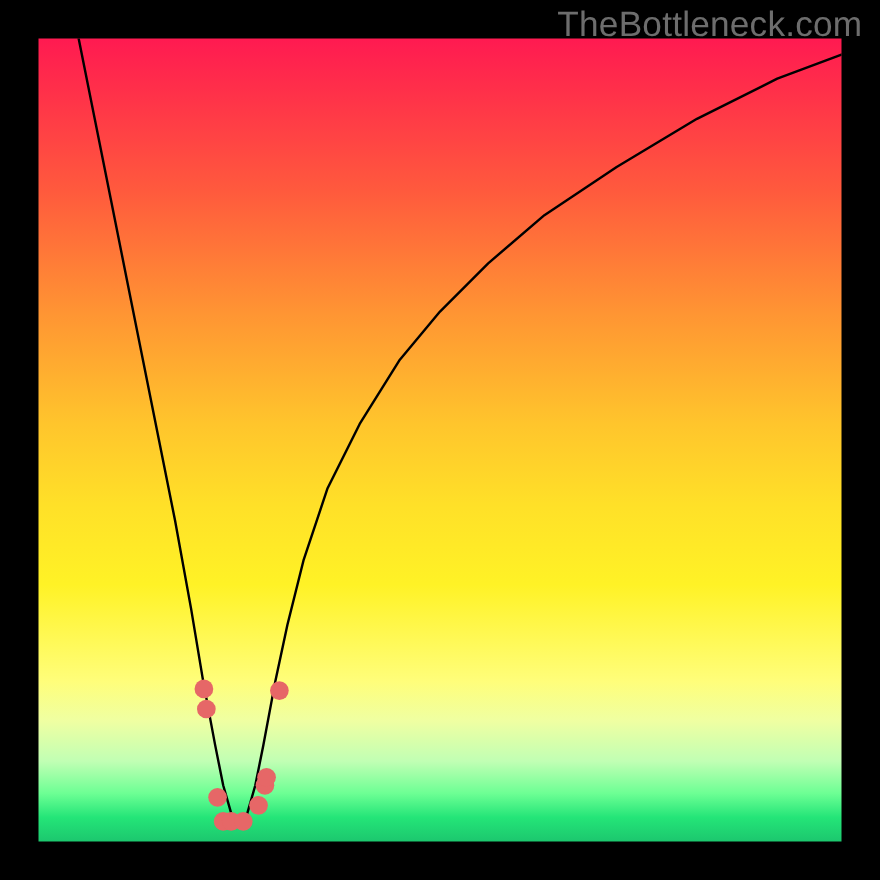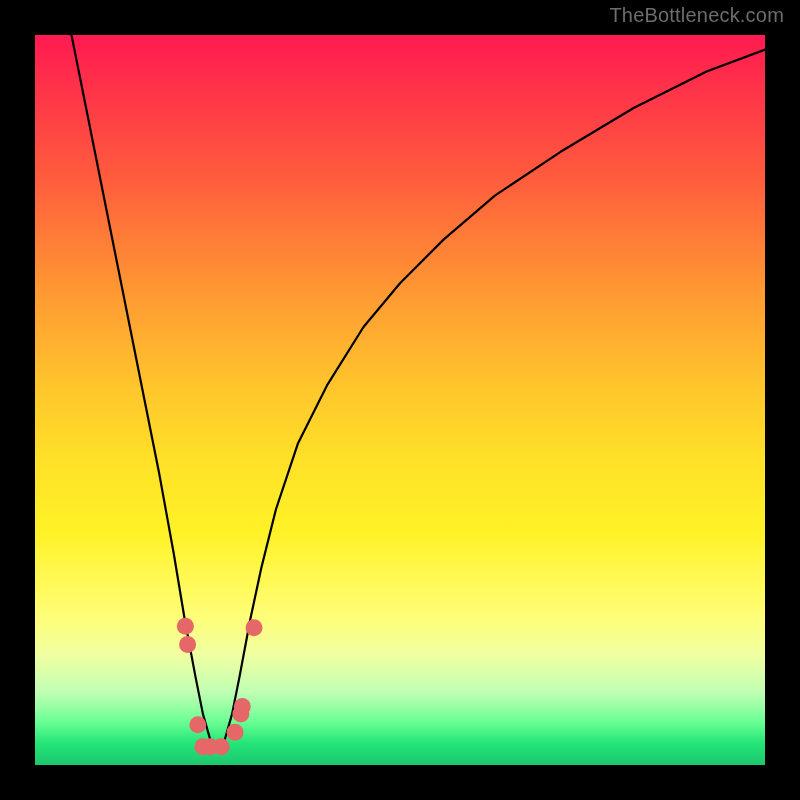--- a/index.html
+++ b/index.html
@@ -14,21 +14,21 @@
     position: relative;
     width: 800px;
     height: 800px;
     background: #000000;
   }
   .watermark {
     position: absolute;
     top: 4px;
     right: 16px;
     font-family: Arial, Helvetica, sans-serif;
-    font-size: 20px;
+    font-size: 32px;
     font-weight: 500;
     color: #6d6d6d;
     letter-spacing: 0.2px;
     z-index: 3;
   }
   .plot {
     position: absolute;
     left: 35px;
     top: 35px;
     width: 730px;

